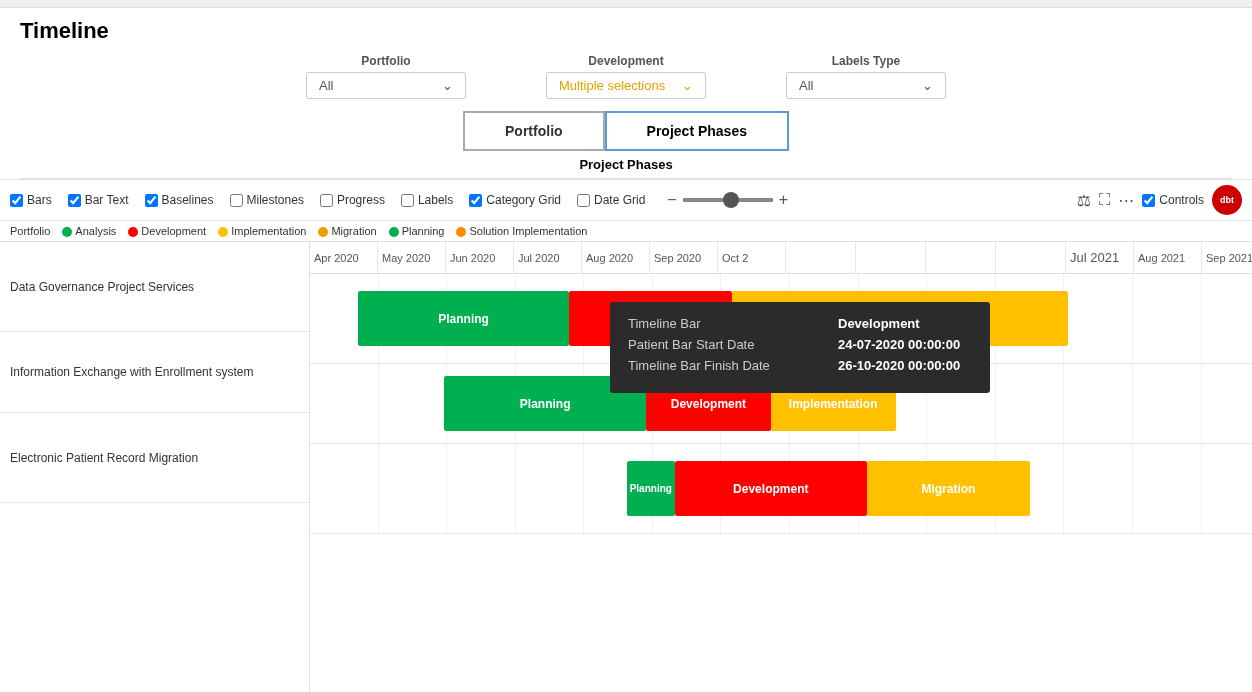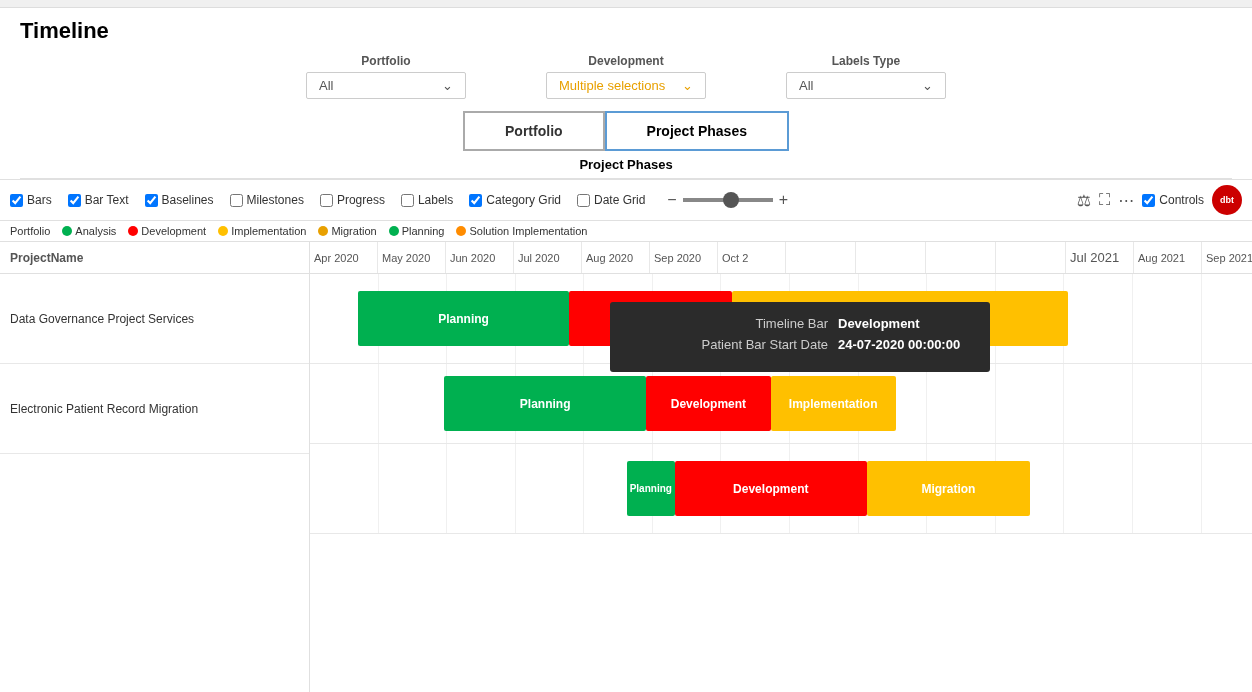--- a/index.html
+++ b/index.html
@@ -39,21 +39,21 @@
 
     .controls-section { display: flex; align-items: center; gap: 8px; margin-left: auto; }
 
     .icons-right { display: flex; align-items: center; gap: 8px; margin-left: 4px; }
 
     .icon-btn { cursor: pointer; color: #555; font-size: 16px; }
 
     .brand-icon { width: 30px; height: 30px; background: #c00; border-radius: 50%; display: flex; align-items: center; justify-content: center; color: #fff; font-size: 9px; font-weight: 700; }
 
     .legend { display: flex; align-items: center; gap: 12px; padding: 4px 10px; background: #fff; border-bottom: 1px solid #e0e0e0; font-size: 11px; }
-    .legend-item { display: flex; align-items: center; gap: 3px; }
+    .legend-item { display: flex; align-items: flex-end; gap: 3px; }
     .legend-dot { width: 10px; height: 10px; border-radius: 50%; }
 
     .timeline-area { display: flex; flex: 1; overflow: hidden; position: relative; }
 
     .left-panel { width: 310px; flex-shrink: 0; border-right: 1px solid #e0e0e0; }
     .col-header { height: 32px; border-bottom: 1px solid #e0e0e0; background: #fff; display: flex; align-items: center; padding-left: 10px; font-weight: 600; font-size: 12px; color: #555; }
     .project-row { border-bottom: 1px solid #e8e8e8; }
     .project-name-cell { padding: 8px 10px; min-height: 80px; display: flex; align-items: center; font-size: 12px; color: #333; }
 
     .gantt-panel { flex: 1; overflow-x: auto; position: relative; }
@@ -64,21 +64,21 @@
     
     .bar { position: absolute; height: 52px; display: flex; align-items: center; justify-content: center; font-size: 12px; font-weight: 600; color: #fff; border-radius: 2px; top: 4px; }
     .bar-planning { background: #00b050; }
     .bar-development { background: #ff0000; }
     .bar-implementation { background: #ffc000; }
     .bar-migration { background: #ffc000; }
 
     
     .tooltip { position: absolute; background: #2b2b2b; color: #fff; padding: 14px 18px; border-radius: 3px; z-index: 100; top: 20px; left: 330px; min-width: 380px; font-size: 13px; }
     .tooltip-row { display: flex; gap: 10px; margin-bottom: 6px; }
-    .tooltip-label { color: #ccc; min-width: 200px; text-align: right; }
+    .tooltip-label { color: #ccc; min-width: 200px; }
     .tooltip-value { color: #fff; font-weight: 600; }
   </style>
 </head>
 <body>
 
 <div class="page">
   <div class="top-bar"></div>
 
   <div class="header">
     <div class="title">Timeline</div>
@@ -195,26 +195,28 @@
     </div>
     <div class="legend-item">
       <div class="legend-dot" style="background:#ff8c00;"></div>
       <span>Solution Implementation</span>
     </div>
   </div>
 
   <div class="timeline-area">
 
     <div class="left-panel">
-      <div class="col-header">ProjectName</div>
 
       <div class="project-row" style="min-height:90px; display:flex; align-items:center;">
         <div class="project-name-cell">Data Governance Project Services</div>
       </div>
 
+      <div class="project-row" style="min-height:80px; display:flex; align-items:center;">
+        <div class="project-name-cell">Information Exchange with Enrollment system</div>
+      </div>
 
       <div class="project-row" style="min-height:90px; display:flex; align-items:center;">
         <div class="project-name-cell">Electronic Patient Record Migration</div>
       </div>
     </div>
 
     <div class="gantt-panel" style="position:relative; flex:1; overflow-x:auto;">
       <div style="width:960px; min-height:100%;">
 
         <div class="months-header" style="display:flex; height:32px; border-bottom:1px solid #e0e0e0; background:#fff; position:sticky; top:0; z-index:10;">
@@ -330,19 +332,23 @@
 
         <div class="tooltip" style="position:absolute; top:60px; left:300px;">
           <div class="tooltip-row">
             <span class="tooltip-label">Timeline Bar</span>
             <span class="tooltip-value">Development</span>
           </div>
           <div class="tooltip-row">
             <span class="tooltip-label">Patient Bar Start Date</span>
             <span class="tooltip-value">24-07-2020 00:00:00</span>
           </div>
+          <div class="tooltip-row">
+            <span class="tooltip-label">Timeline Bar Finish Date</span>
+            <span class="tooltip-value">26-10-2020 00:00:00</span>
+          </div>
         </div>
 
       </div>
     </div>
   </div>
 
 </div>
 
 </body></html>

